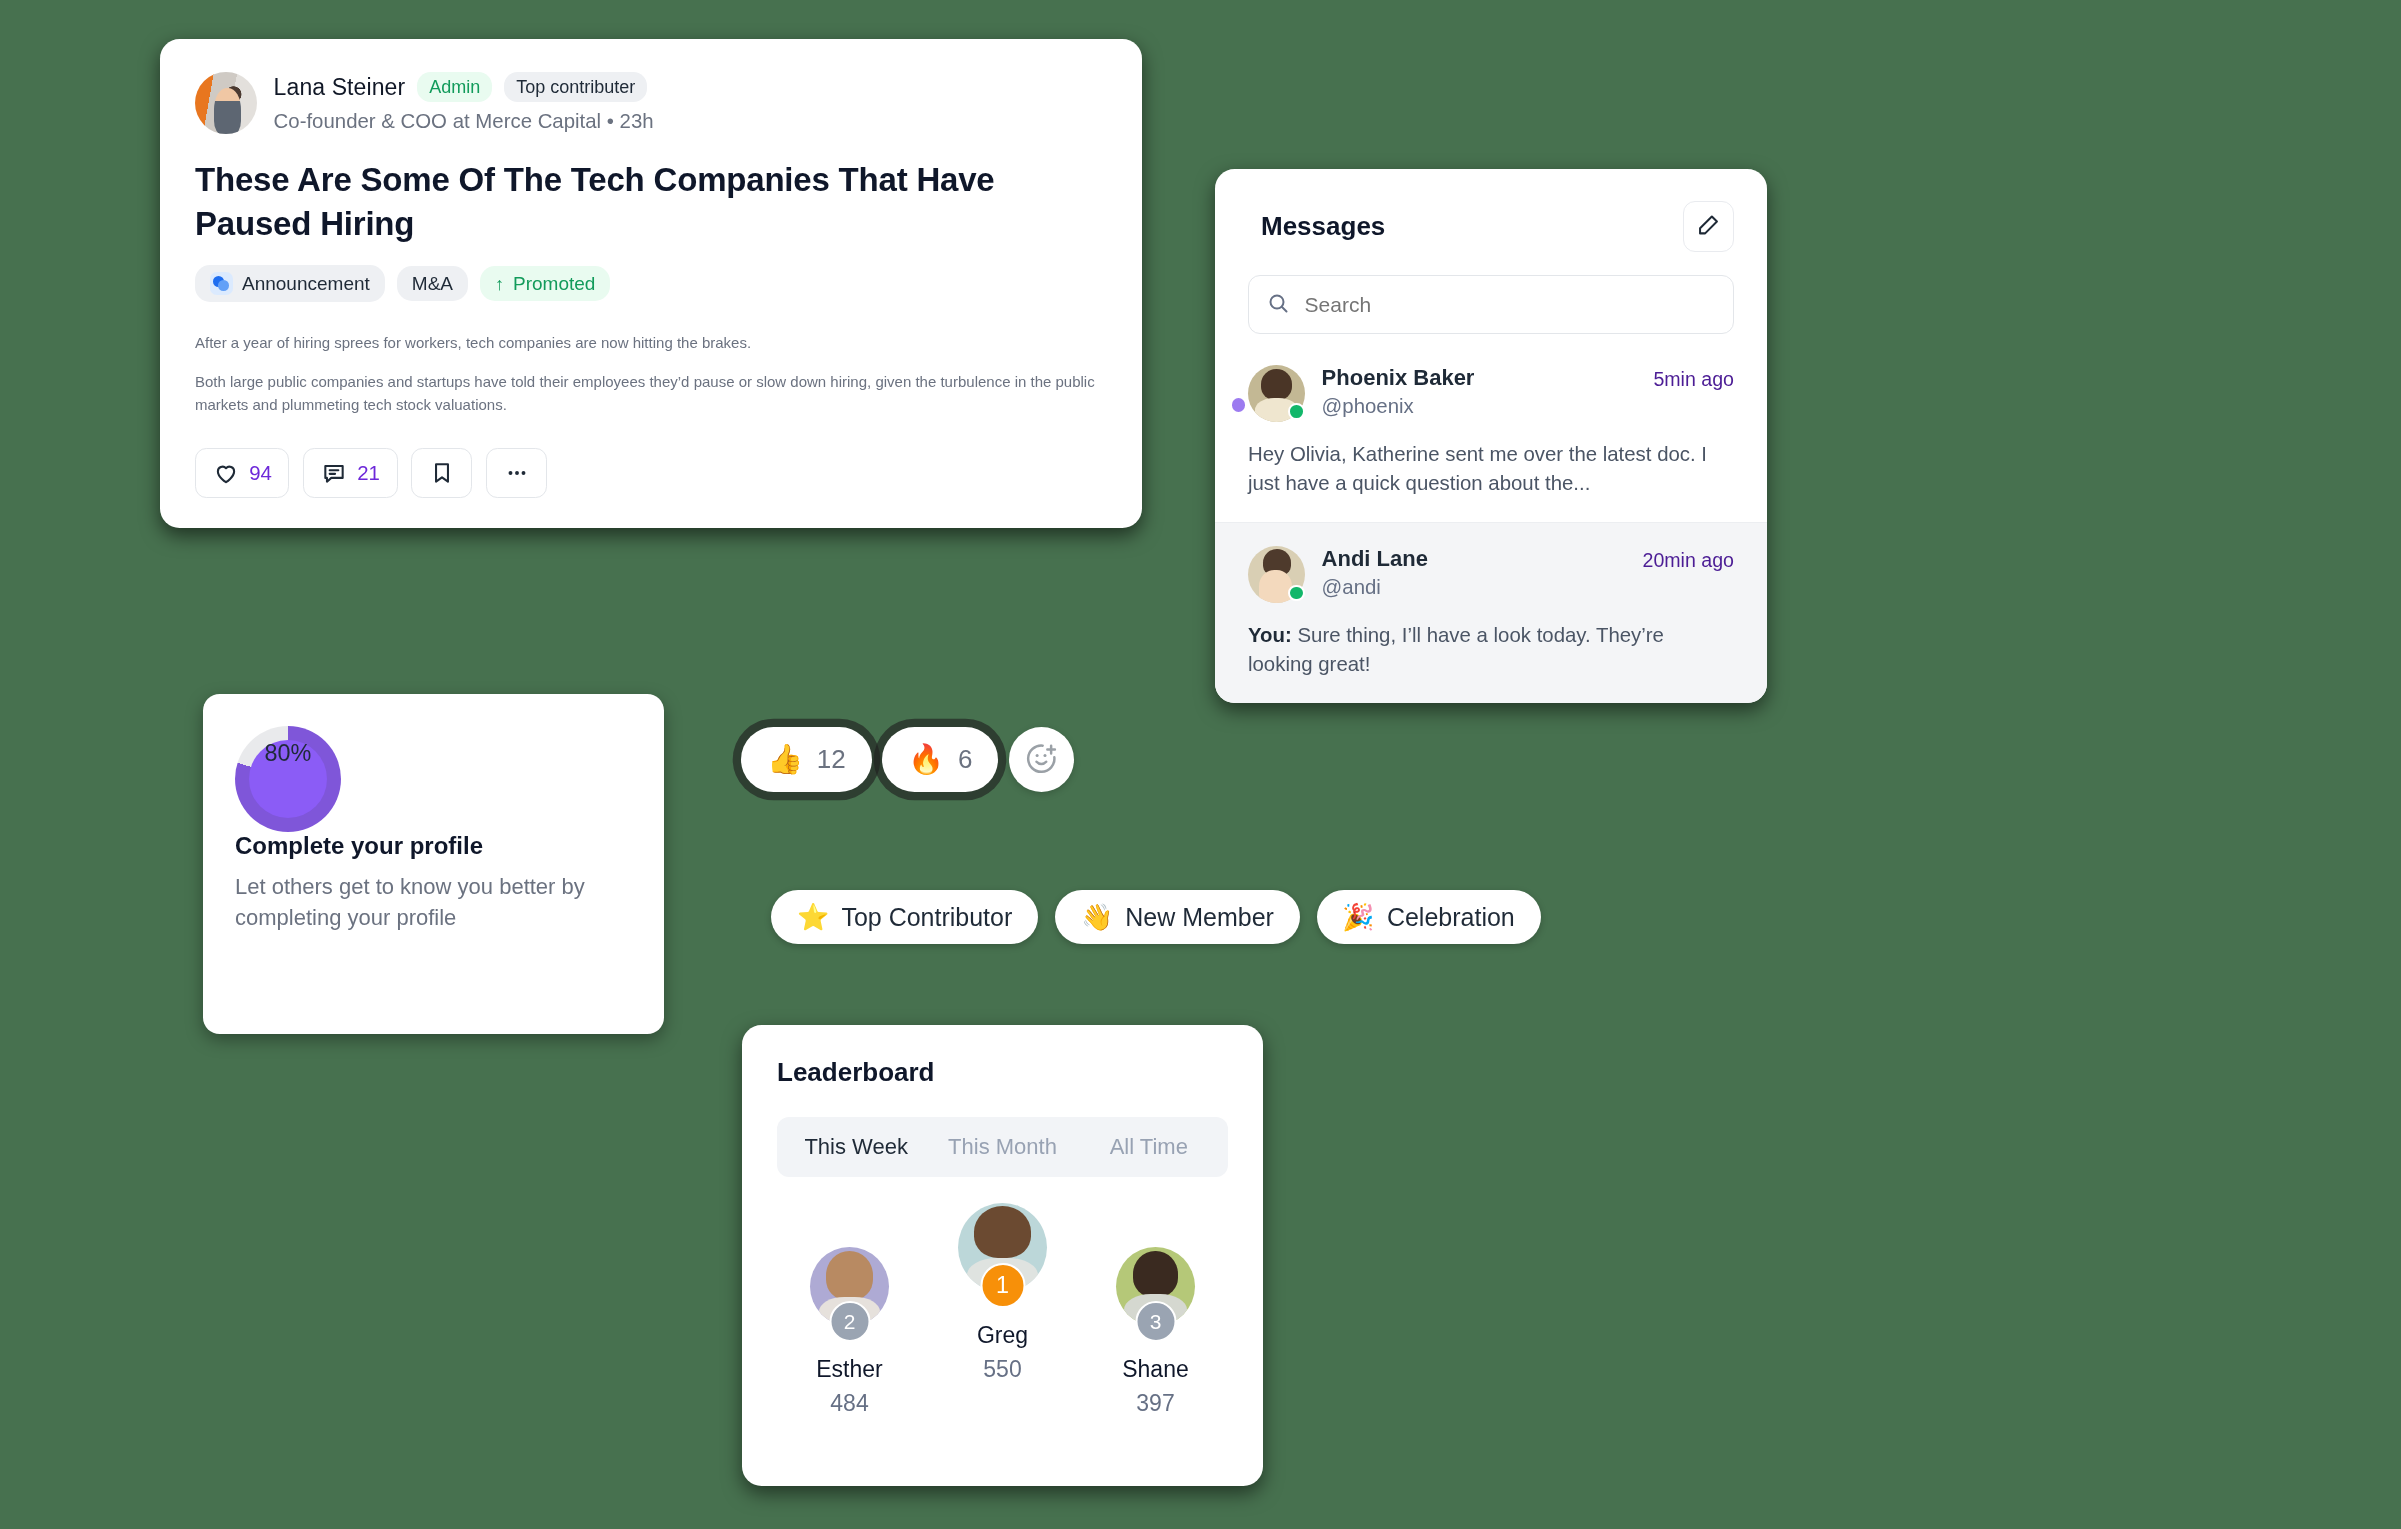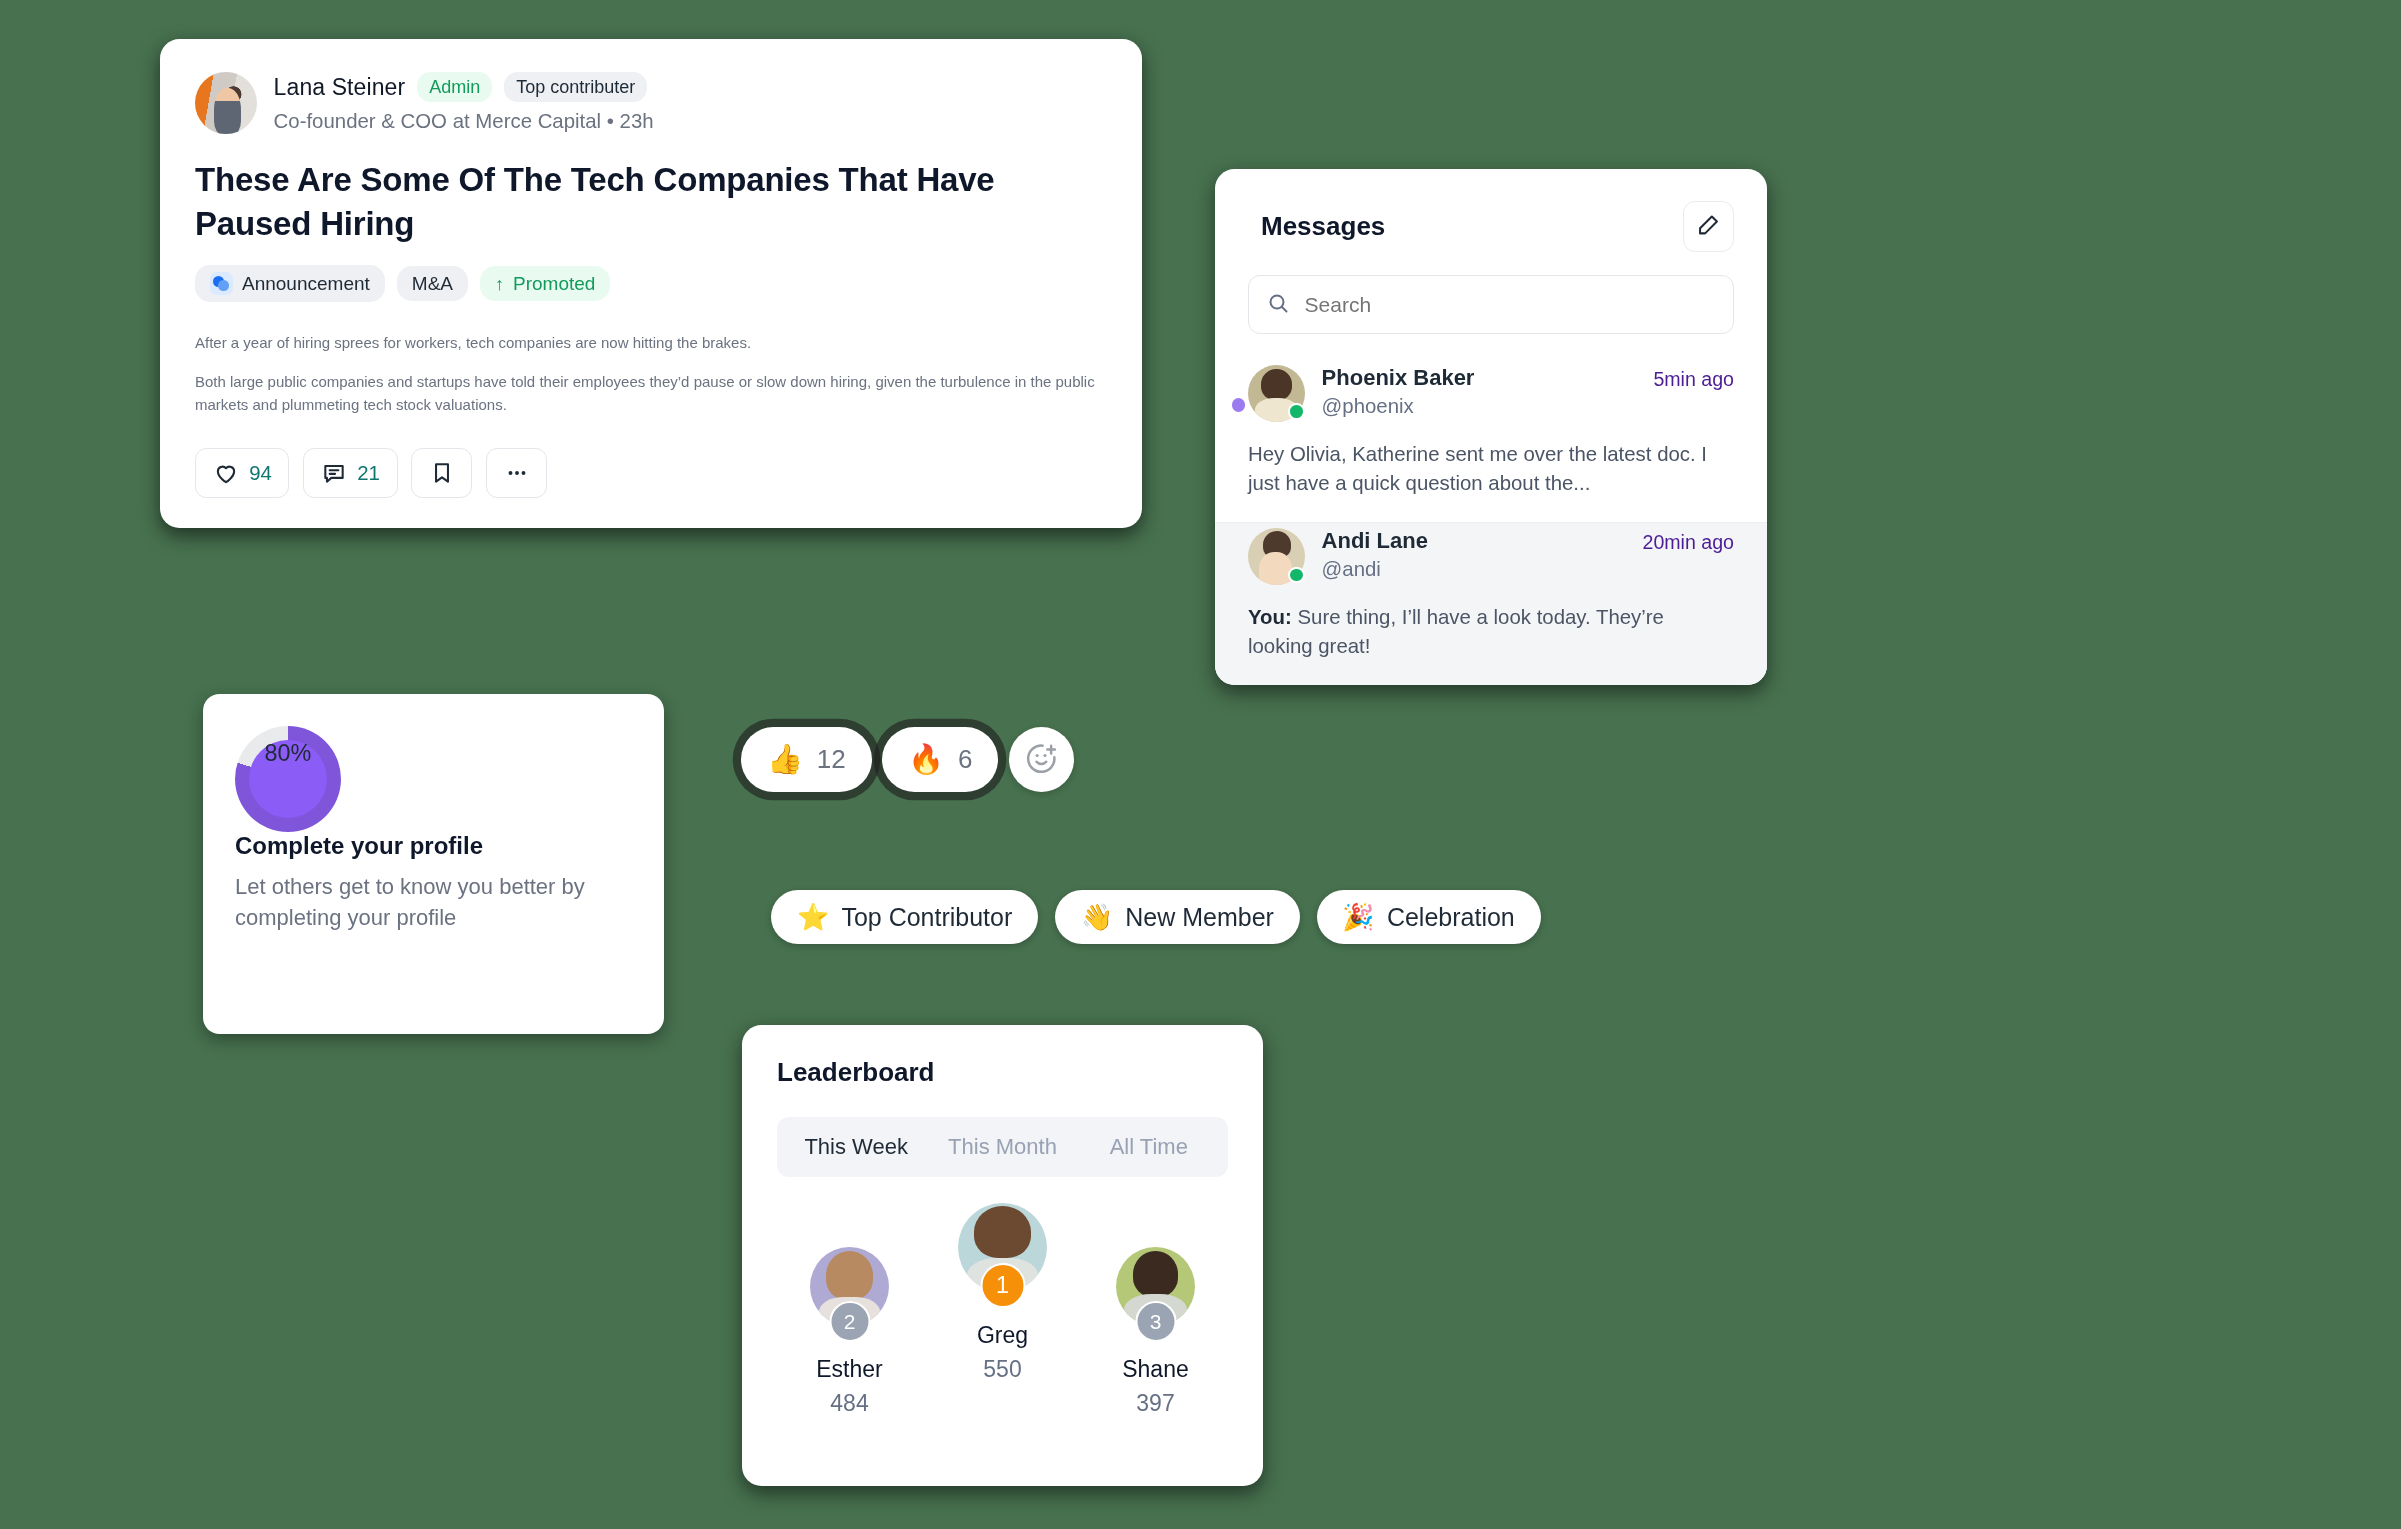--- a/index.html
+++ b/index.html
@@ -68,21 +68,21 @@
   .tag-ann-icon i.b { width: 10.6px; height: 10.6px; background: #62a0f7; left: 8.3px; top: 8.3px; }
   .arrow-up { font-size: 18px; line-height: 1; }
   .post-body { margin-top: 30px; }
   .post-body p { font-size: 15px; line-height: 1.5; color: #6b7280; }
   .post-body p + p { margin-top: 16.6px; }
   .actions { display: flex; gap: 13.6px; margin-top: 32px; }
   .act {
     display: flex; align-items: center; justify-content: flex-end; gap: 10.6px;
     height: 50px; min-width: 50px; padding: 0 16.6px;
     border: 1.2px solid #e3e6ea; border-radius: 11.3px; background: #fff;
-    font-size: 20.4px; color: #0f766e;
+    font-size: 20.4px; color: #6d28d9;
   }
   .act svg { display: block; }
 
   
   .messages-card {
     position: absolute; left: 1215px; top: 169px;
     width: 552px;
     background: #fff; border-radius: 19.6px;
     box-shadow: 0 7.6px 19.6px rgba(0,0,0,.5);
     overflow: hidden;
@@ -102,21 +102,21 @@
     display: flex; align-items: center; gap: 15px;
     height: 59px; border: 1.2px solid #e3e6ea; border-radius: 12px;
     padding: 0 16.6px; background: #fff;
   }
   .search-box input {
     border: 0; outline: 0; font-size: 21px; color: #98a2b3;
     font-family: "Liberation Sans", sans-serif; background: transparent; width: 100%;
   }
   .msg-list { margin-top: 26px; }
   .msg-row { padding: 4.5px 33px 23px 33px; position: relative; }
-  .msg-row.selected { background: #f4f5f7; border-top: 1.2px solid #eceef1; padding-top: 5px; }
+  .msg-row.selected { background: #f4f5f7; border-top: 1.2px solid #eceef1; padding-top: 23px; }
   .unread-dot {
     position: absolute; left: 16.6px; top: 38px;
     width: 13.6px; height: 13.6px; border-radius: 50%; background: #9c7bf0;
   }
   .msg-top { display: flex; align-items: flex-start; gap: 16.6px; }
   .msg-av-wrap { position: relative; flex: 0 0 57px; }
   .msg-av { width: 57px; height: 57px; border-radius: 50%; overflow: hidden; position: relative; }
   .av-phoenix { background: #c3b894; }
   .av-phoenix::before{
     content:""; position:absolute; left:22%; top:8%; width:56%; height:54%;

